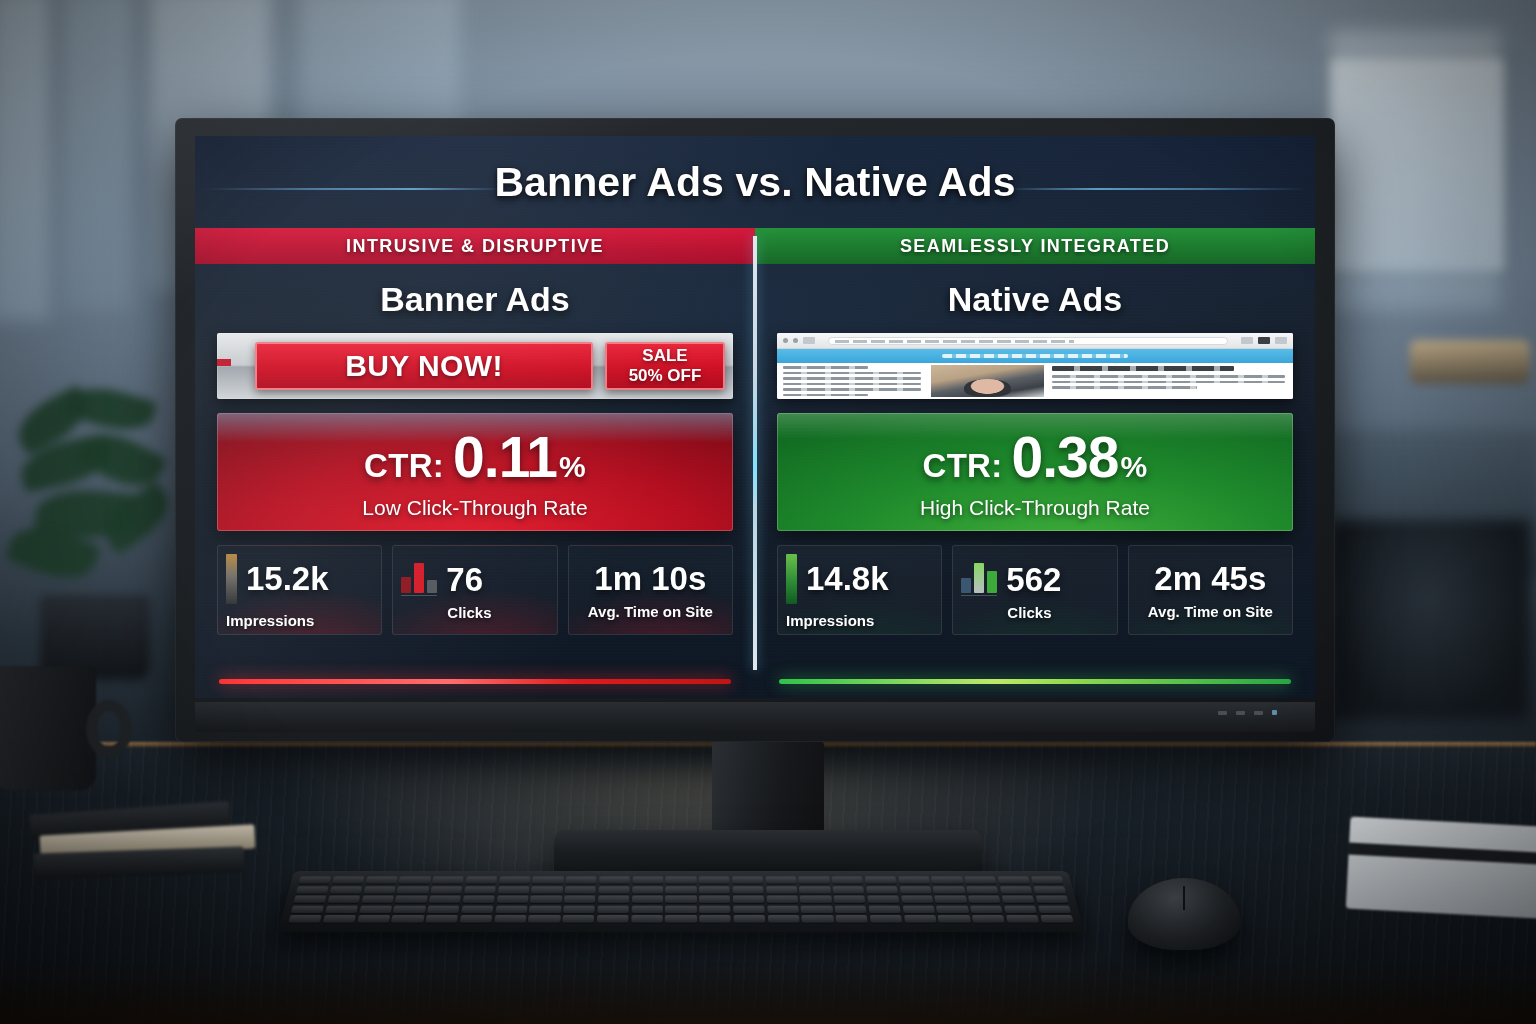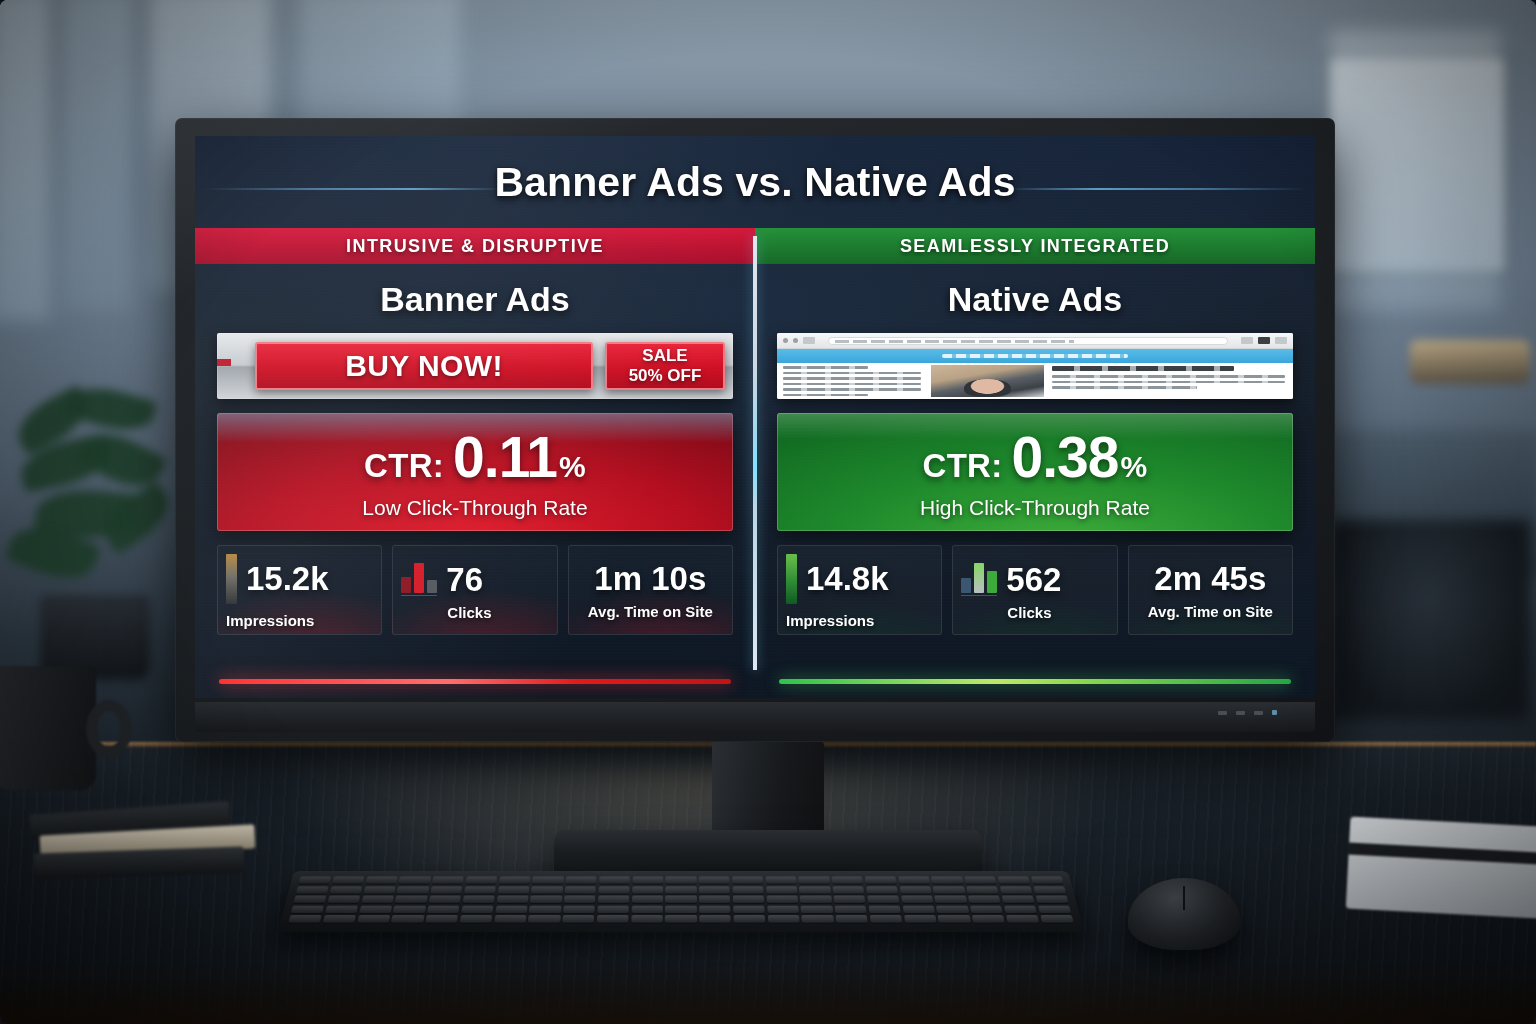--- a/index.html
+++ b/index.html
@@ -4,21 +4,21 @@
 <style>
   * { margin:0; padding:0; box-sizing:border-box; }
   html,body { width:1536px; height:1024px; overflow:hidden; }
   body {
     font-family:"Liberation Sans", sans-serif;
     background:#0c1016;
     position:relative;
   }
 
   
-  .scene { position:absolute; inset:0; overflow:hidden;border-radius:8px; }
+  .scene { position:absolute; inset:0; overflow:hidden; }
 
   .office-bg {
     position:absolute; inset:0;
     background:
       radial-gradient(ellipse 700px 400px at 20% 18%, rgba(120,150,175,.30), transparent 62%),
       radial-gradient(ellipse 520px 360px at 88% 22%, rgba(140,165,190,.26), transparent 62%),
       linear-gradient(180deg,#8a9aa8 0%, #76879a 26%, #50606f 48%, #2f3b46 62%, #1a222a 78%, #12181e 100%);
     filter:blur(0.4px);
   }
   

